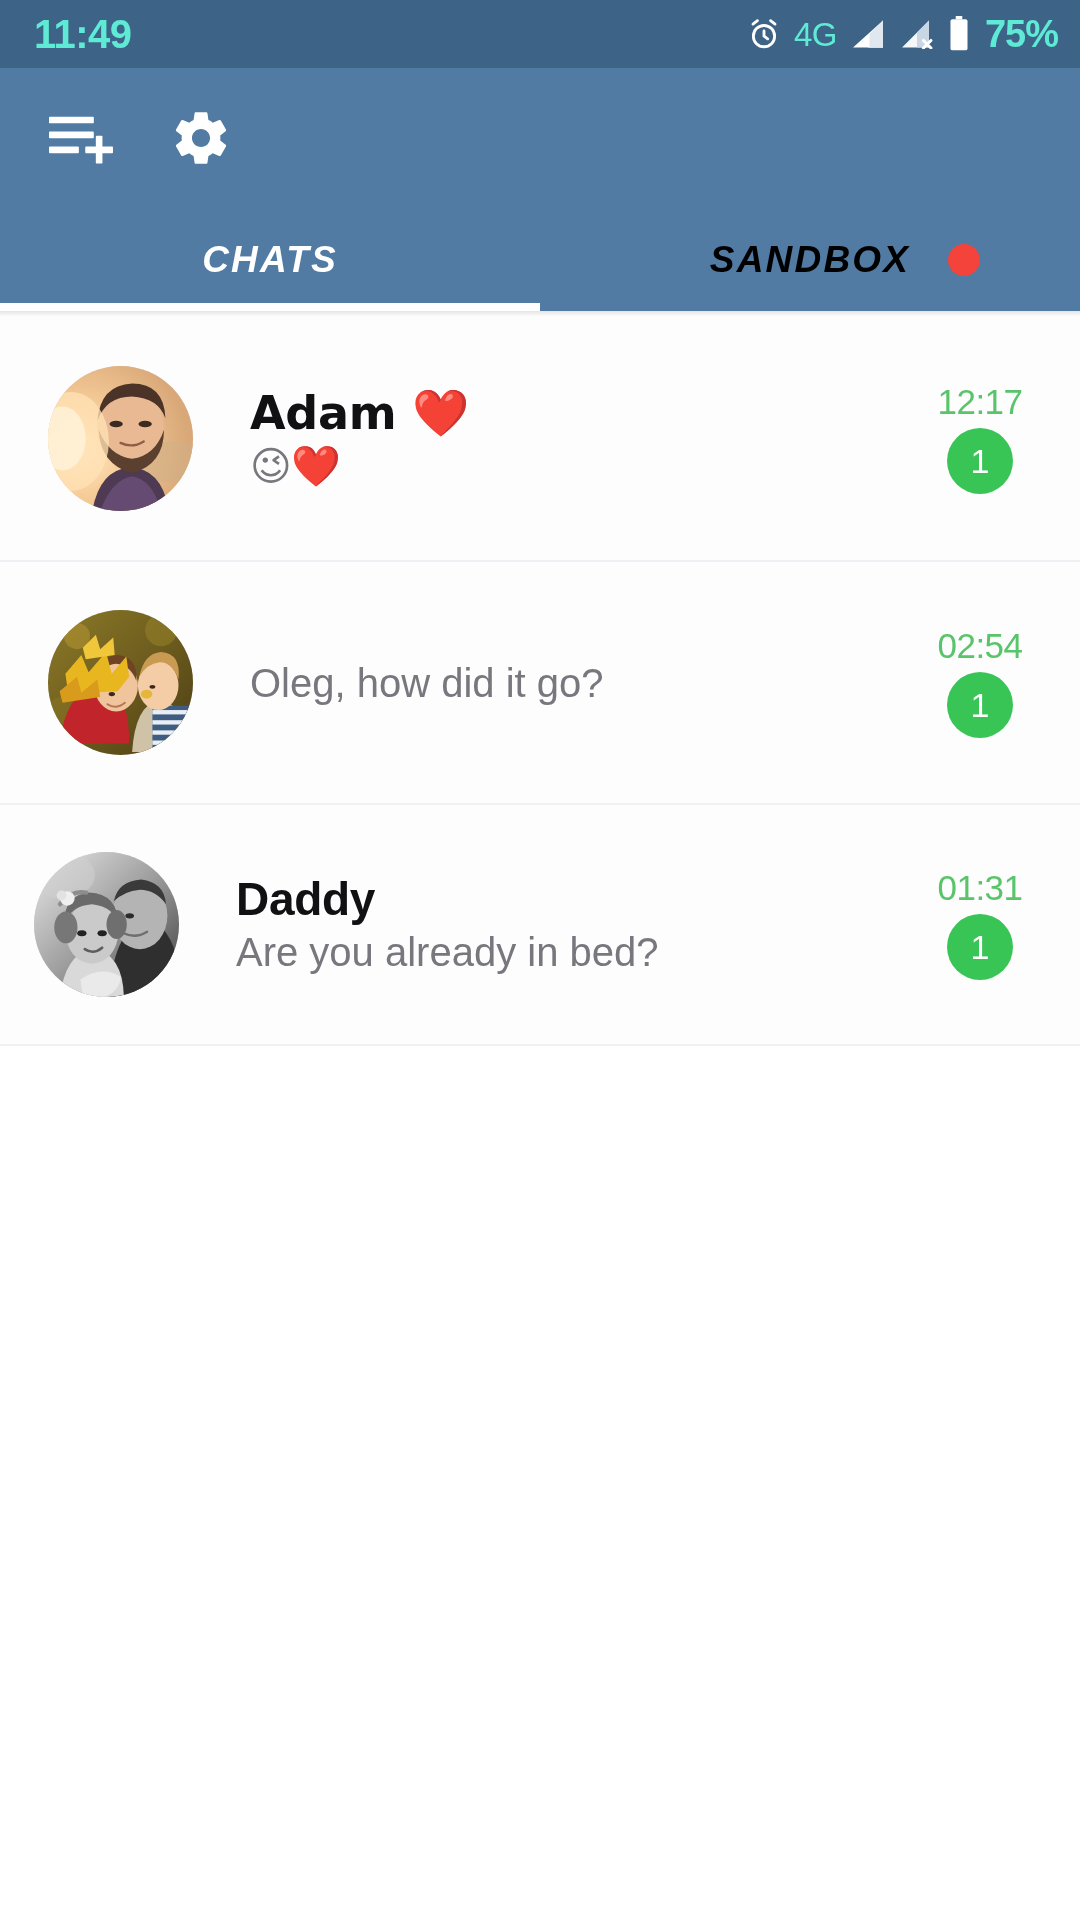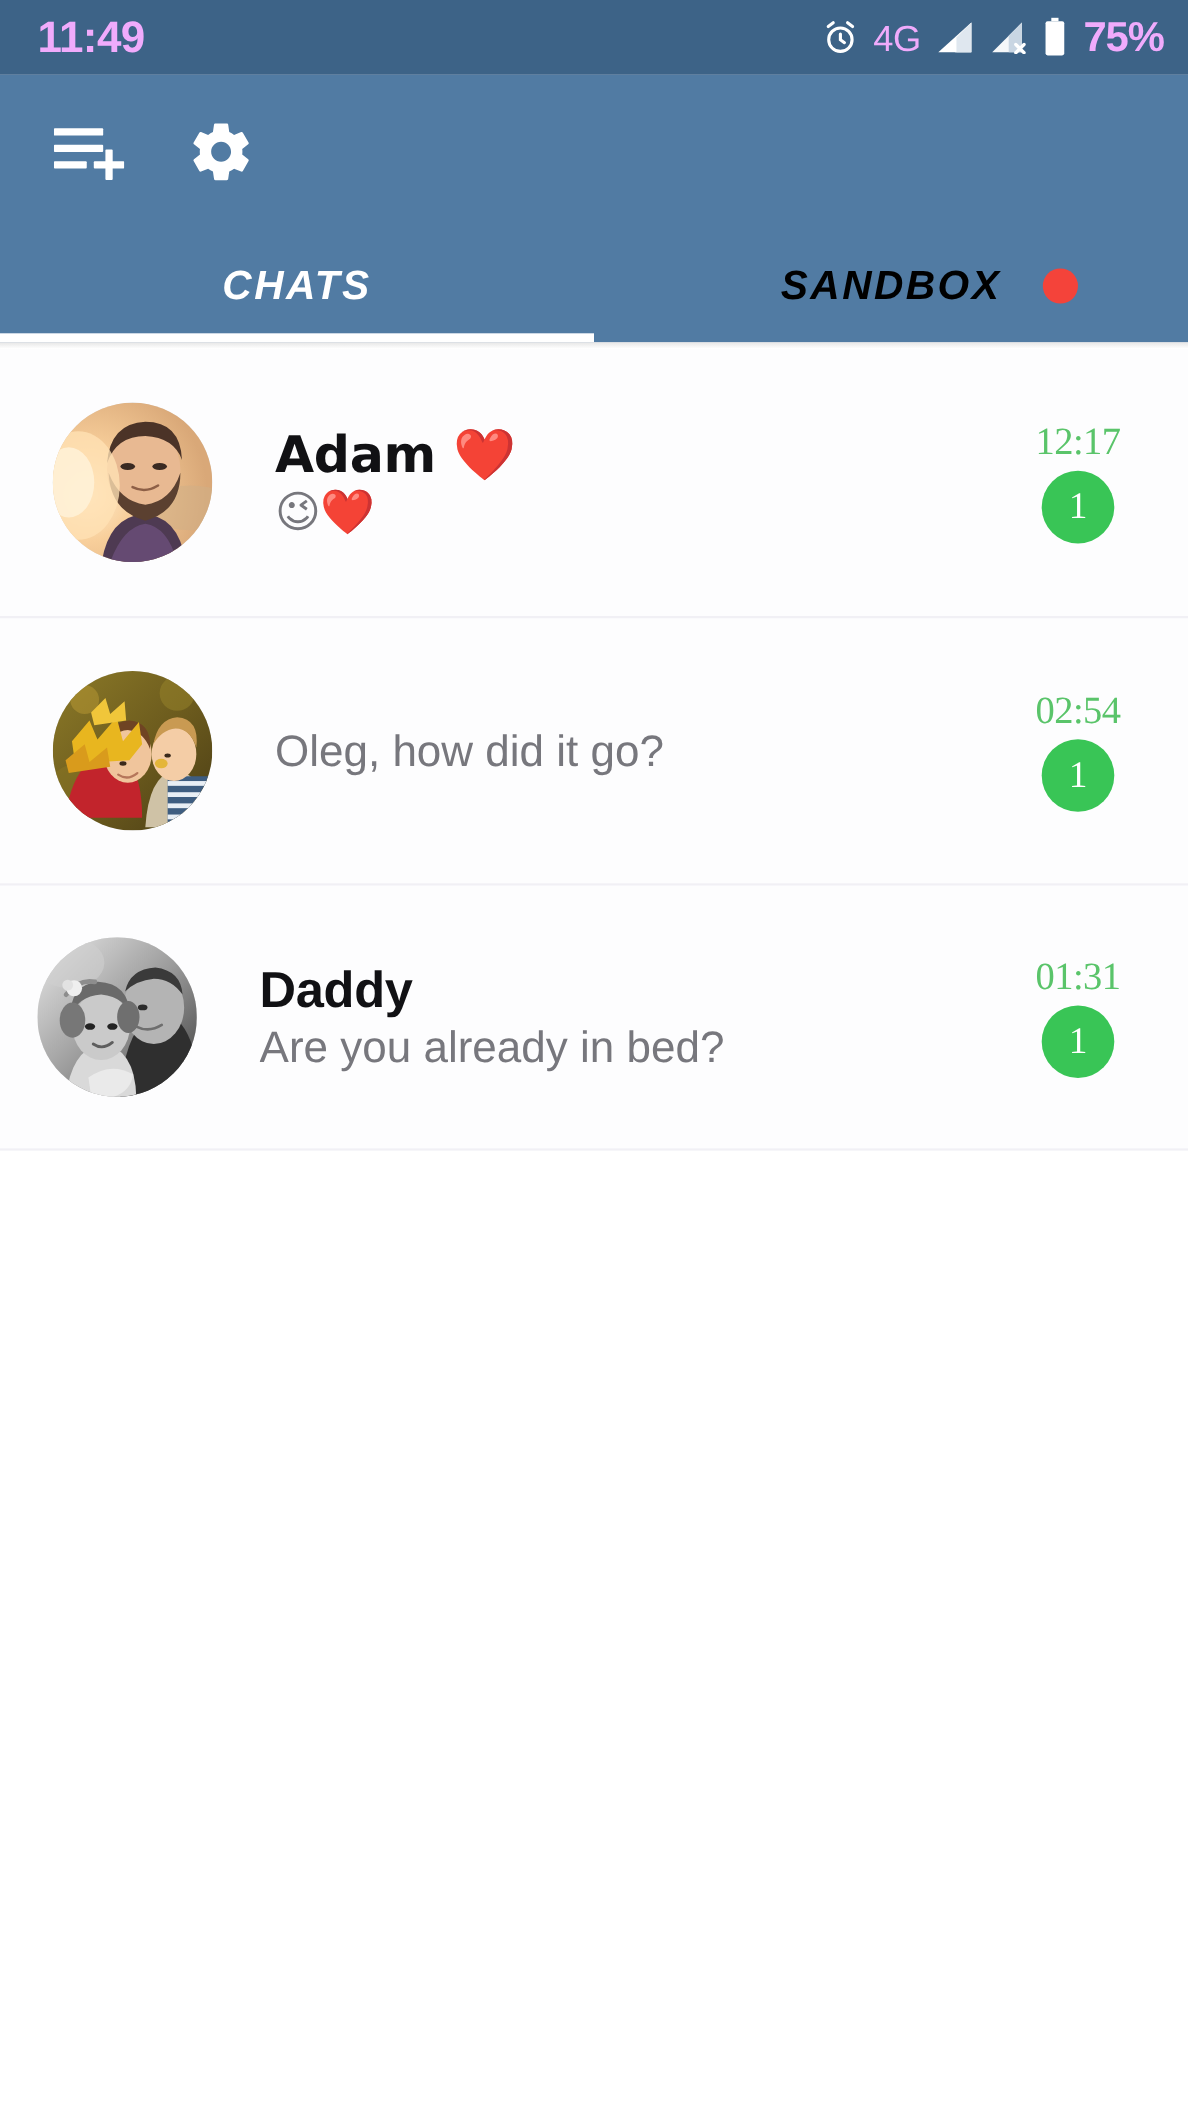--- a/index.html
+++ b/index.html
@@ -12,21 +12,21 @@
 
   
   .status-bar{
     position:relative;
     height:68px;
     background:#3d6387;
     display:flex;
     align-items:center;
     justify-content:space-between;
     padding:0 22px 0 34px;
-    color:#f0abfc;
+    color:#5eead4;
   }
   .status-clock{
     font-size:40px;
     font-weight:700;
     letter-spacing:-0.5px;
     line-height:1;
   }
   .status-right{
     display:flex;
     align-items:center;
@@ -186,21 +186,20 @@
   }
 
   .chat-meta{
     flex:0 0 auto;
     display:flex;
     flex-direction:column;
     align-items:center;
     justify-content:center;
     gap:9px;
     min-width:112px;
-    font-family:Liberation Serif, serif;
   }
   .chat-time{
     font-size:35px;
     font-weight:400;
     color:#5ac46a;
     letter-spacing:-0.5px;
     line-height:1;
     white-space:nowrap;
   }
   .chat-badge{

